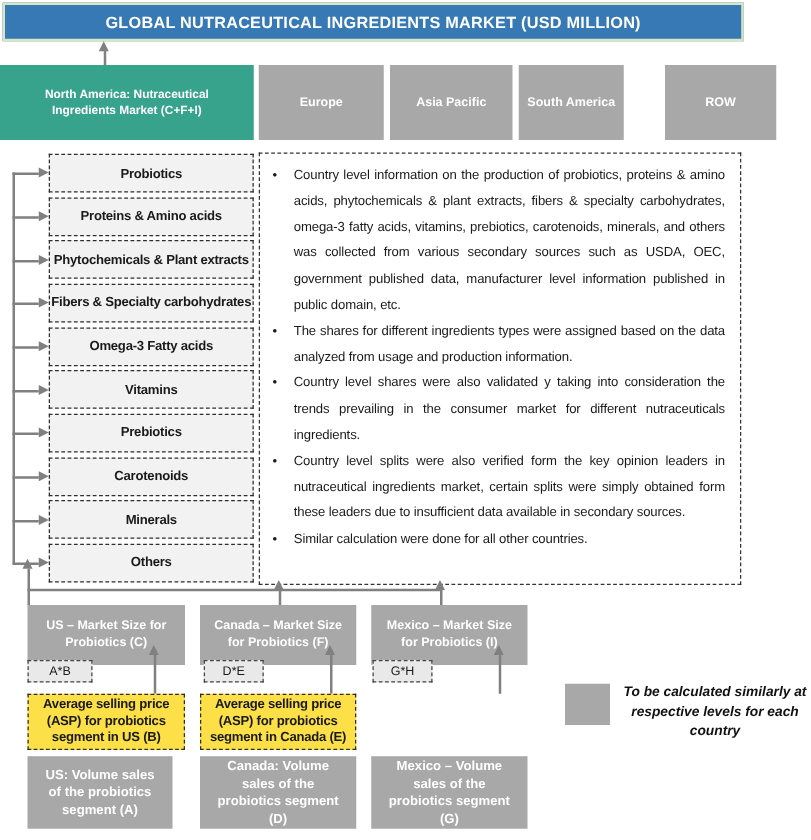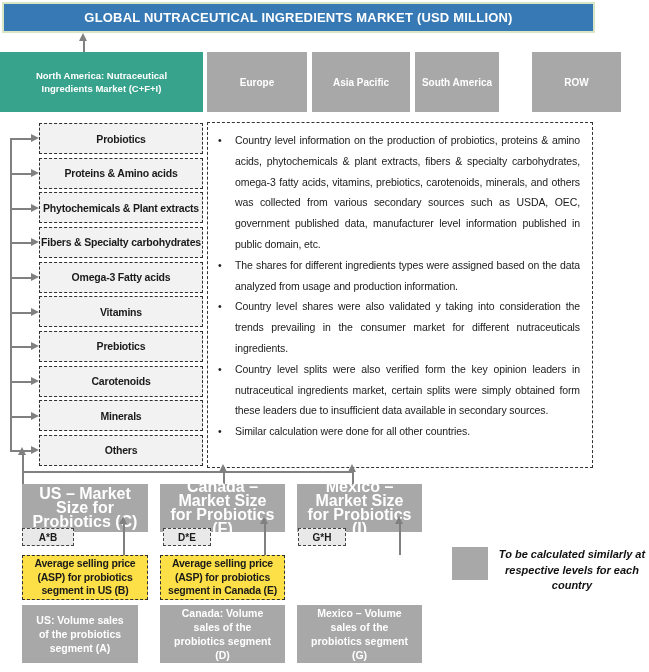--- a/index.html
+++ b/index.html
@@ -61,24 +61,24 @@
     position:absolute;width:0;height:0;
     border-left:4.5px solid transparent;border-right:4.5px solid transparent;
     border-bottom:8px solid var(--arrow-gray);
   }
   .arrowRight{
     position:absolute;width:0;height:0;
     border-top:4.5px solid transparent;border-bottom:4.5px solid transparent;
     border-left:8px solid var(--arrow-gray);
   }
   
-  .marketBox{top:484px;height:48px;font-size:16px;line-height:14px;padding:0 6px;box-sizing:border-box;}
+  .marketBox{top:484px;height:48px;font-size:10px;line-height:14px;padding:0 6px;box-sizing:border-box;}
   .formulaBox{
     position:absolute;top:528px;height:16px;background:var(--formula-fill);
-    border:1px dashed #444;font-weight:bold;font-size:10px;
+    border:1px dashed #444;font-weight:normal;font-size:10px;
     display:flex;align-items:center;justify-content:center;
   }
   .aspBox{
     position:absolute;top:555px;height:45px;background:#fde047;border:1px dashed #2e2e2e;
     box-sizing:border-box;font-weight:bold;font-size:10.5px;line-height:13.5px;letter-spacing:-.2px;
     display:flex;align-items:center;justify-content:center;text-align:center;padding:0 4px;
   }
   .volumeBox{top:605px;height:58px;font-size:10.5px;line-height:14px;padding:0 10px;box-sizing:border-box;}
   
   .legendSwatch{position:absolute;left:452px;top:547px;width:36px;height:33px;background:var(--box-gray);}

